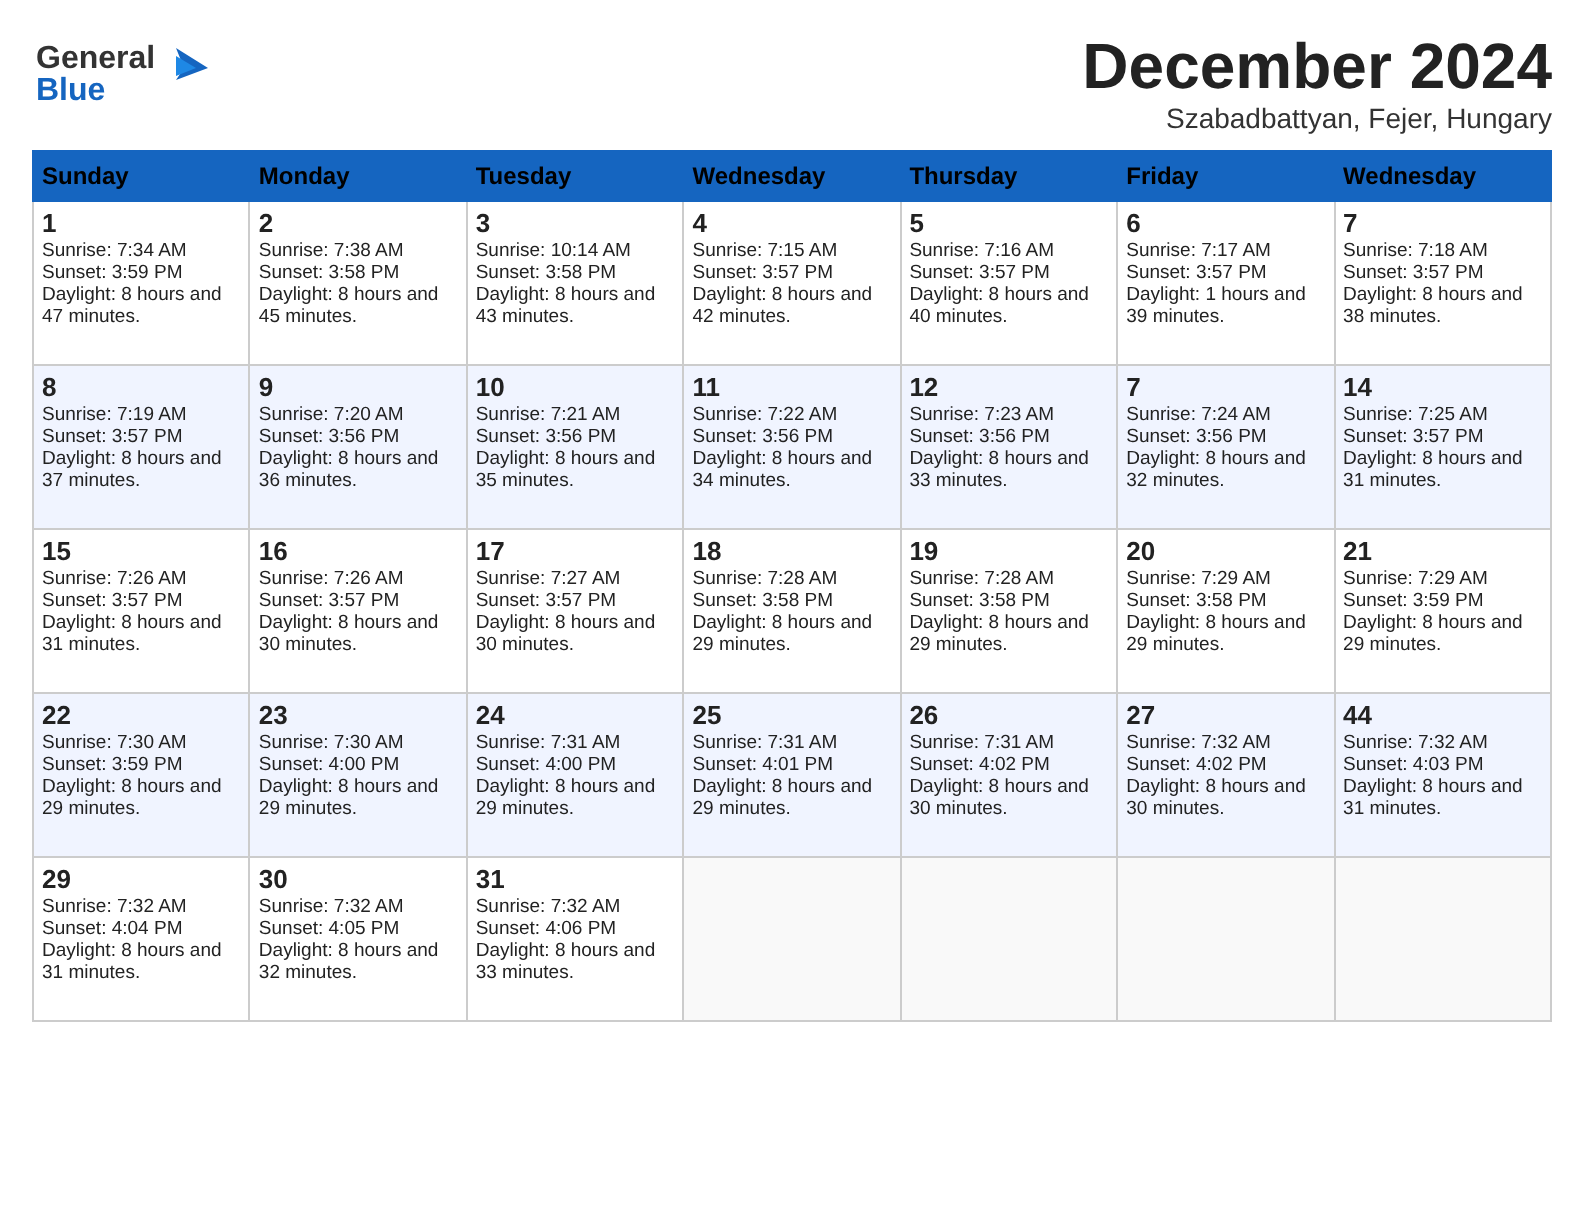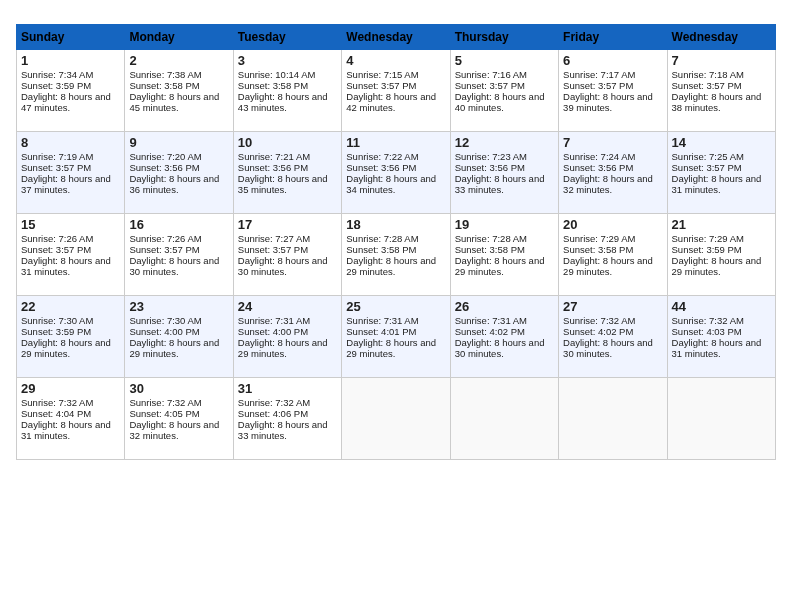--- a/index.html
+++ b/index.html
@@ -74,20 +74,35 @@
     }
     .cell-empty {
       background: #f9f9f9 !important;
     }
   </style>
 </head>
 <body>
 
 <div class="page">
   <div class="header">
+    <div class="logo">
+      <div>
+        <svg width="90" height="42" viewBox="0 0 90 42">
+          <text x="2" y="18" font-family="Arial" font-size="16" font-weight="bold" fill="#333">General</text>
+          <text x="2" y="34" font-family="Arial" font-size="16" font-weight="bold" fill="#1565c0">Blue</text>
+
+          <polygon points="72,8 88,18 72,24 76,18" fill="#1565c0"></polygon>
+          <polygon points="72,12 82,18 72,22" fill="#1e88e5"></polygon>
+        </svg>
+      </div>
+    </div>
+    <div class="title-block">
+      <div class="month-title">December 2024</div>
+      <div class="subtitle">Szabadbattyan, Fejer, Hungary</div>
+    </div>
   </div>
 
   <table>
     <thead>
       <tr id="header-row">
           <th>Sunday</th>
           <th>Monday</th>
           <th>Tuesday</th>
           <th>Wednesday</th>
           <th>Thursday</th>
@@ -124,21 +139,21 @@
           <td>
             <span class="day-num">5</span>
             <div>Sunrise: 7:16 AM</div>
             <div>Sunset: 3:57 PM</div>
             <div>Daylight: 8 hours and 40 minutes.</div>
           </td>
           <td>
             <span class="day-num">6</span>
             <div>Sunrise: 7:17 AM</div>
             <div>Sunset: 3:57 PM</div>
-            <div>Daylight: 8 hours and 39 minutes.</div>
+            <div>Daylight: 1 hours and 39 minutes.</div>
           </td>
           <td>
             <span class="day-num">7</span>
             <div>Sunrise: 7:18 AM</div>
             <div>Sunset: 3:57 PM</div>
             <div>Daylight: 8 hours and 38 minutes.</div>
           </td>
         </tr>
         <tr>
           <td>

